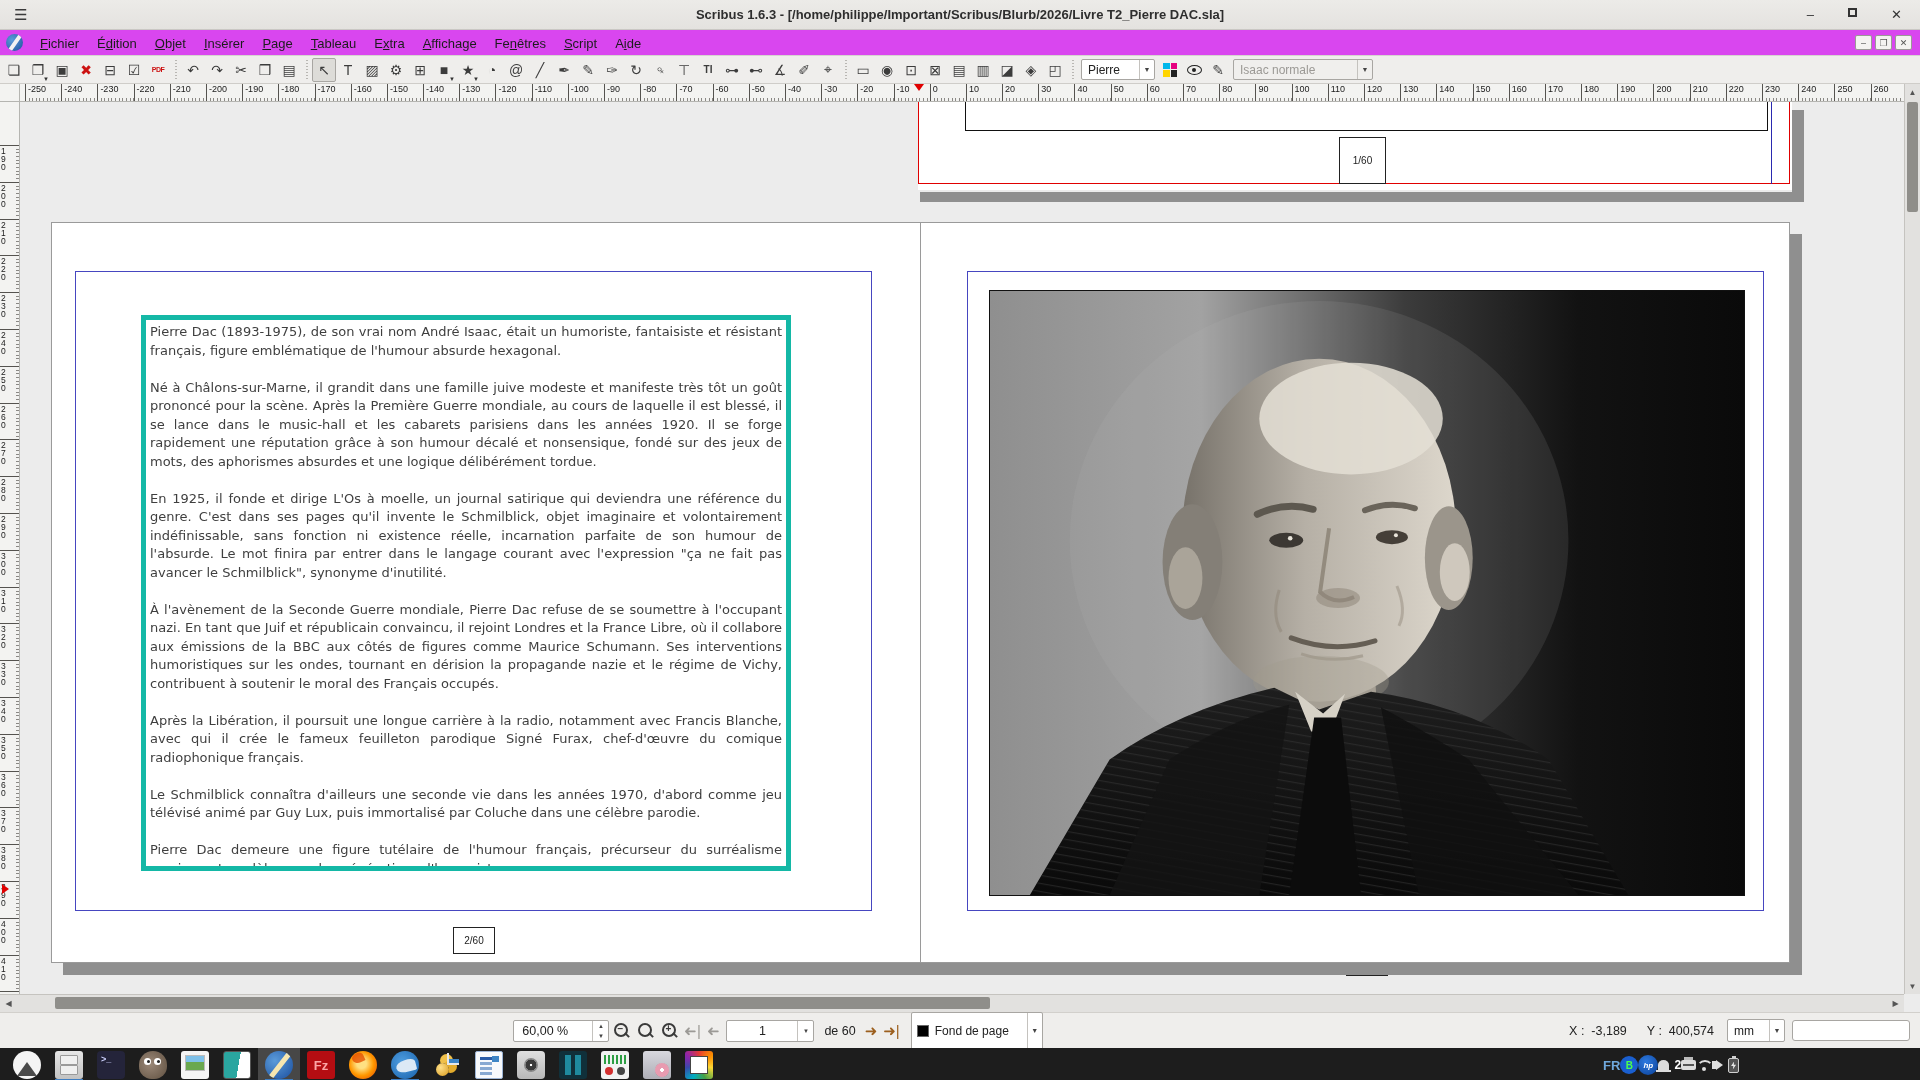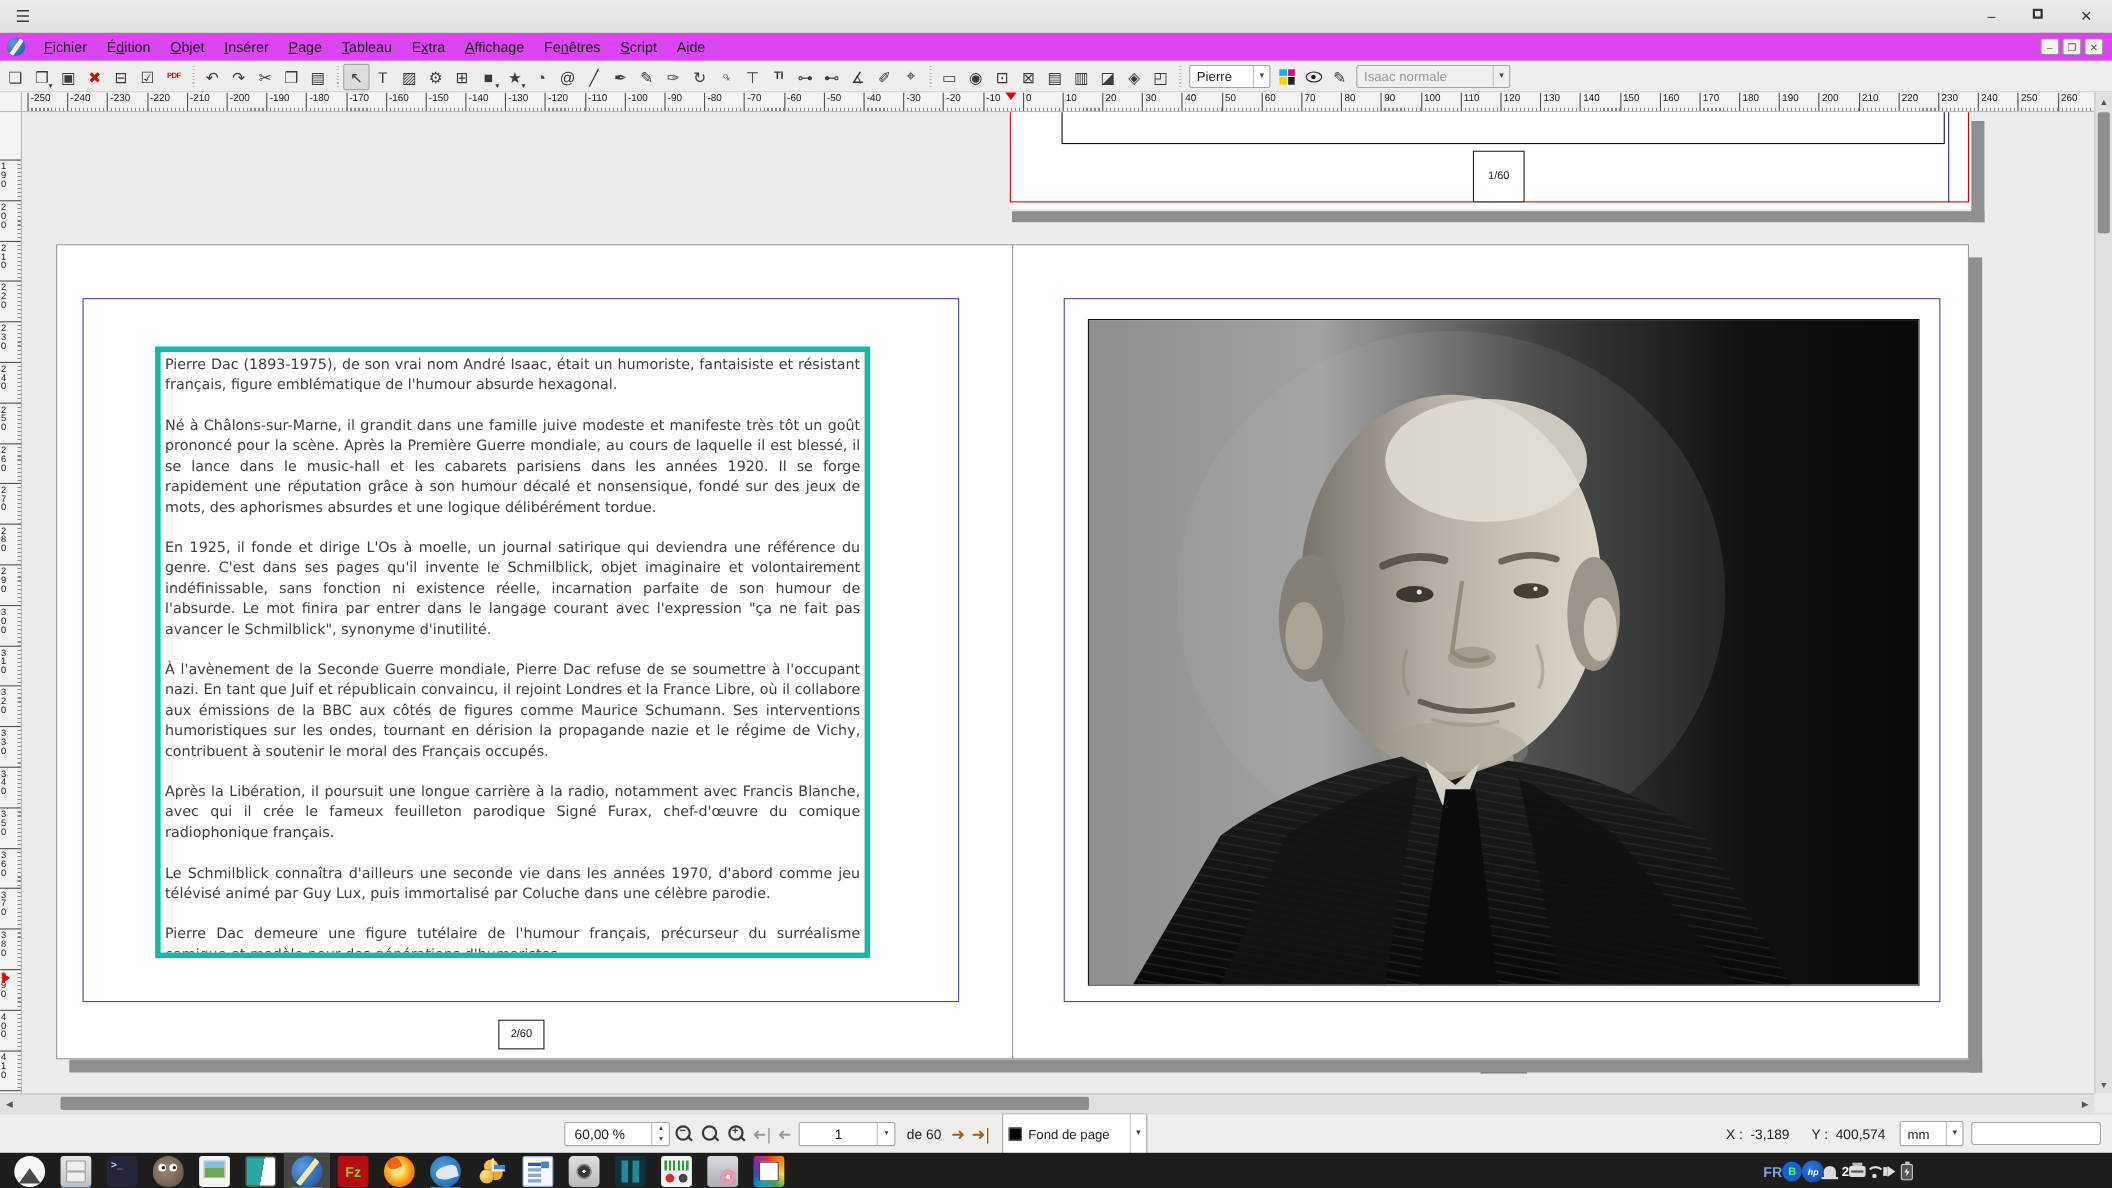--- a/index.html
+++ b/index.html
@@ -142,21 +142,21 @@
                      background:#fff; box-shadow:10px 0 0 #fff; }
   .ic.gimp::after { content:""; position:absolute; left:8px; top:9px; width:3px; height:3px; border-radius:50%;
                     background:#222; box-shadow:10px 0 0 #222; }
   .ic.imgview { background:#f4f4f4; border-radius:3px; }
   .ic.imgview::after { content:""; position:absolute; left:4px; top:4px; right:4px; height:14px;
         background:linear-gradient(#7ec0e8 0 40%, #6aa84f 40%); border:1px solid #bbb; }
   .ic.notes { background:linear-gradient(100deg, #2aa6a0 0 55%, #ffffff 55%); border-radius:3px; border:1px solid #555; }
   .ic.scribus { background:radial-gradient(circle at 35% 35%, #5b9bd9, #1a4e9e); border-radius:50%; overflow:hidden; }
   .ic.scribus::after { content:""; position:absolute; left:12px; top:-3px; width:5px; height:36px;
                        background:#f6e6b0; transform:rotate(38deg); border-radius:2px; }
-  .ic.fz { background:#b50d12; border-radius:3px; color:#84cc16; font-weight:bold; font-size:13px;
+  .ic.fz { background:#b50d12; border-radius:3px; color:#fca5a5; font-weight:bold; font-size:13px;
            display:flex; align-items:center; justify-content:center; }
   .ic.firefox { border-radius:50%;
         background:radial-gradient(circle at 45% 45%, #ffe082 0 22%, #ff9800 55%, #e65100 90%); }
   .ic.firefox::after { content:""; position:absolute; left:3px; top:2px; width:12px; height:10px;
         border-radius:50% 50% 0 60%; background:#e65100; transform:rotate(-25deg); opacity:.8; }
   .ic.tbird { border-radius:50%; background:radial-gradient(circle at 40% 40%, #4f9ee0, #1861ab); overflow:hidden; }
   .ic.tbird::after { content:""; position:absolute; left:5px; top:9px; width:20px; height:12px;
         background:#dce9f5; border-radius:60% 40% 10% 60%; transform:rotate(-15deg); }
   .ic.finance { background:transparent; }
   .ic.finance::before { content:""; position:absolute; left:3px; bottom:3px; width:13px; height:13px; border-radius:50%;
@@ -210,20 +210,21 @@
   .battery::before { content:""; position:absolute; left:3px; top:-3px; width:4px; height:2px; background:#cfcfcf; }
   .battery::after { content:""; position:absolute; left:2px; top:3px; width:5px; height:8px;
         background:#e8e8e8; clip-path:polygon(60% 0, 0 55%, 45% 55%, 35% 100%, 100% 40%, 55% 40%); }
   .clock { color:#ececec; font-weight:bold; font-size:15px; white-space:nowrap;margin-top:43px; }
 </style>
 </head>
 <body>
 
 <div class="titlebar">
   <span class="hamburger">☰</span>
+  <div class="win-title">Scribus 1.6.3 - [/home/philippe/Important/Scribus/Blurb/2026/Livre T2_Pierre DAC.sla]</div>
   <div class="win-ctrls">
     <span>–</span>
     <span class="wc-max"></span>
     <span>✕</span>
   </div>
 </div>
 
 <div class="menubar">
   <span class="app-logo"></span>
   <span id="menus"><span class="menu-item"><u>F</u>ichier</span><span class="menu-item">É<u>d</u>ition</span><span class="menu-item"><u>O</u>bjet</span><span class="menu-item"><u>I</u>nsérer</span><span class="menu-item"><u>P</u>age</span><span class="menu-item"><u>T</u>ableau</span><span class="menu-item">E<u>x</u>tra</span><span class="menu-item"><u>A</u>ffichage</span><span class="menu-item">Fe<u>n</u>êtres</span><span class="menu-item"><u>S</u>cript</span><span class="menu-item">A<u>i</u>de</span></span>

